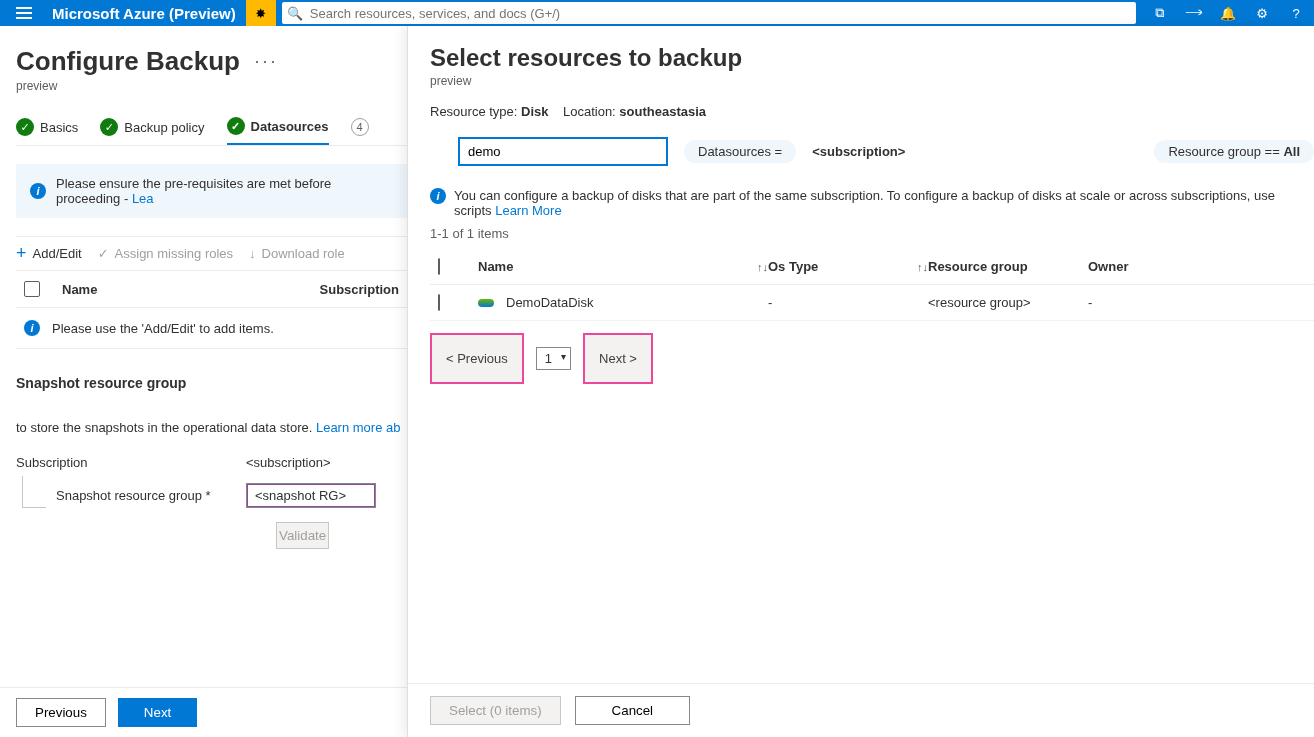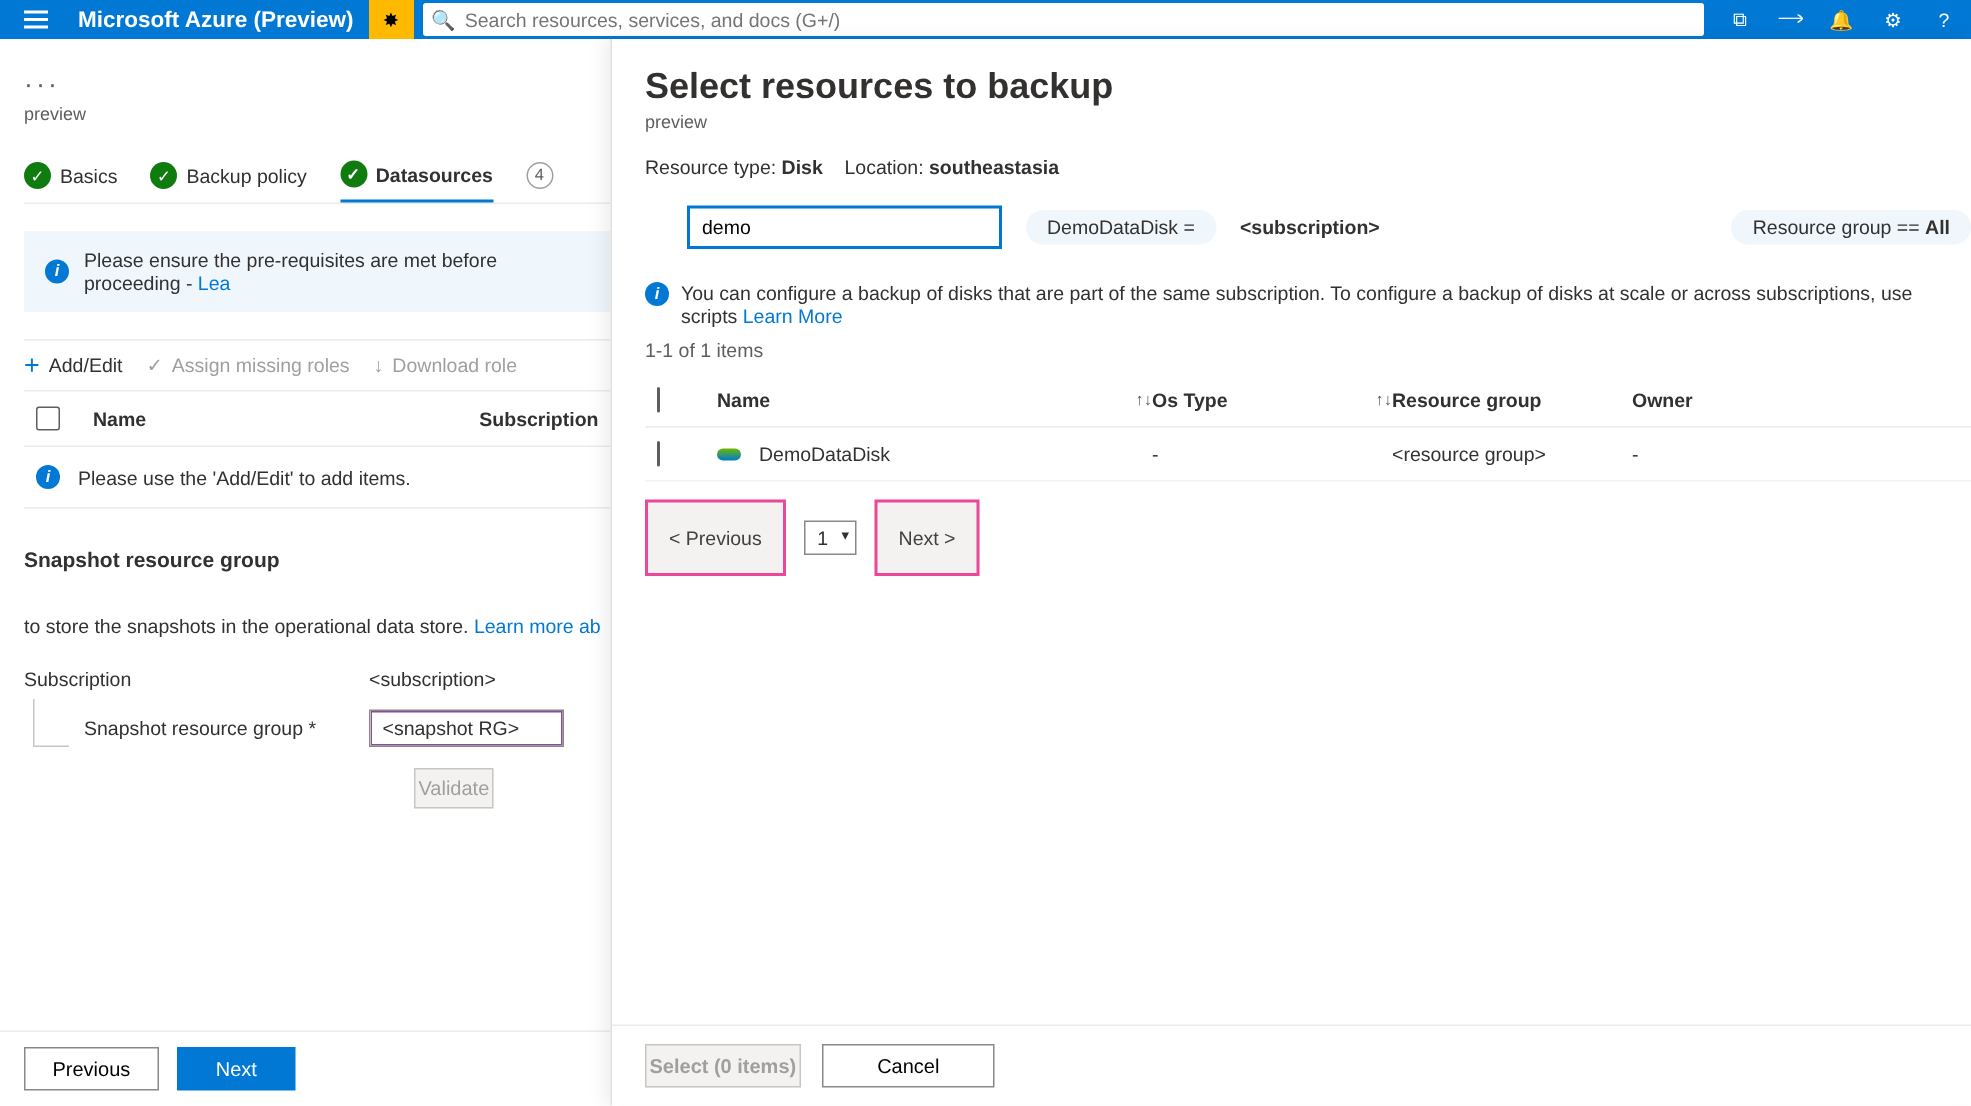--- a/index.html
+++ b/index.html
@@ -69,21 +69,21 @@
   .c-rg   { width: 160px; }
   .c-own  { width: 100px; }
   .sort-icn { color: #605e5c; font-size: 11px; }
   .grid-row { display: flex; align-items: center; padding: 10px 8px; border-bottom: 1px solid #f3f2f1; }
   .disk-icn { display:inline-block; width:16px; height:8px; border-radius:8px; background: linear-gradient(#6bb700,#0078d4); margin-right:6px; vertical-align:middle;}
   .pager { display: flex; align-items: center; gap: 12px; margin-top: 12px; }
   .pager-btn { border: 2px solid #ec4899; background: #f3f2f1; color: #404040; padding: 16px 14px; }
   .page-select { border: 1px solid #8a8886; padding: 3px 18px 3px 8px; position: relative; }
   .page-select::after { content:"▾"; position:absolute; right:4px; top:3px; font-size:10px;}
   .overlay-bottom { position: absolute; left: 0; right: 0; bottom: 0; padding: 12px 22px; border-top: 1px solid #edebe9; display: flex; gap: 14px; background: #fff; }
-  .btn-disabled { border: 1px solid #c8c6c4; background: #f3f2f1; color: #a19f9d; padding: 6px 2px; font-weight: bold; }
+  .btn-disabled { border: 1px solid #c8c6c4; background: #f3f2f1; color: #a19f9d; padding: 6px 18px; }
   .btn-plain { border: 1px solid #8a8886; background: #fff; padding: 6px 36px; }
   a.link { color:#0078d4; text-decoration:none;}
   .tree-connector { width:24px; height:32px; border-left:1px solid #c8c6c4; border-bottom:1px solid #c8c6c4; margin-left:6px; margin-right:10px;}
 </style>
 </head>
 <body>
 
 <div class="topbar">
   <div class="hamburger">
     <div class="hamburger-lines">
@@ -105,20 +105,21 @@
     <span class="ti">⚙</span>
     <span class="ti">?</span>
   </div>
 </div>
 
 <div class="main">
 
   <div class="left-col">
 
     <div class="page-title-row">
+      <div class="page-title">Configure Backup</div>
       <div class="dots">···</div>
     </div>
     <div class="preview-label">preview</div>
 
     <div class="wizard-steps">
       <div class="step">
         <span class="check-circle">✓</span>
         <span>Basics</span>
       </div>
       <div class="step">
@@ -199,21 +200,21 @@
 
     <div class="rt-line">
       <span>Resource type: </span><b>Disk</b>
       &nbsp;&nbsp;
       <span>Location: </span><b>southeastasia</b>
     </div>
 
     <div class="filter-row">
       <input class="filter-input" value="demo" style="">
       <span class="pill">
-        <span>DemoDataDisk  =  </span>
+        <span>Datasources  =  </span>
       </span>
       <span class="sub-placeholder">&lt;subscription&gt;</span>
       <span style="flex:1"></span>
       <span class="pill">
         <span>Resource group  ==  </span><b>All</b>
       </span>
     </div>
 
     <div class="callout">
       <span class="info-icn">i</span>

